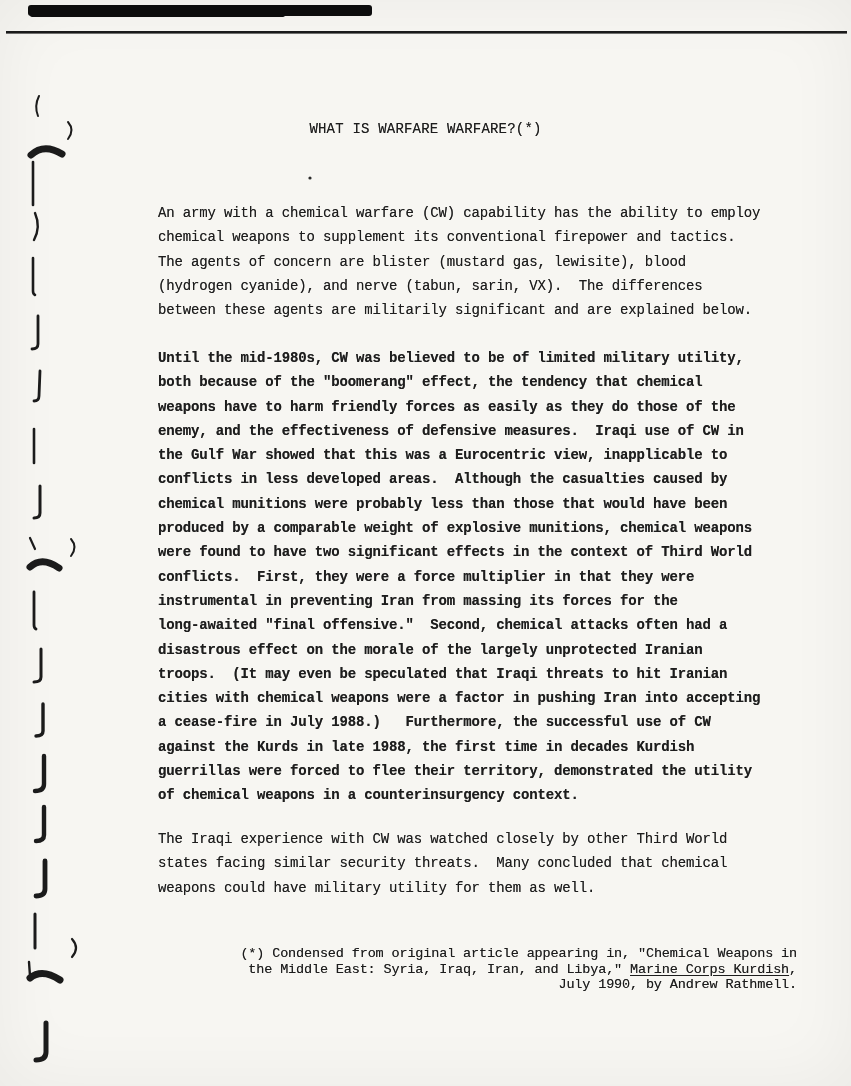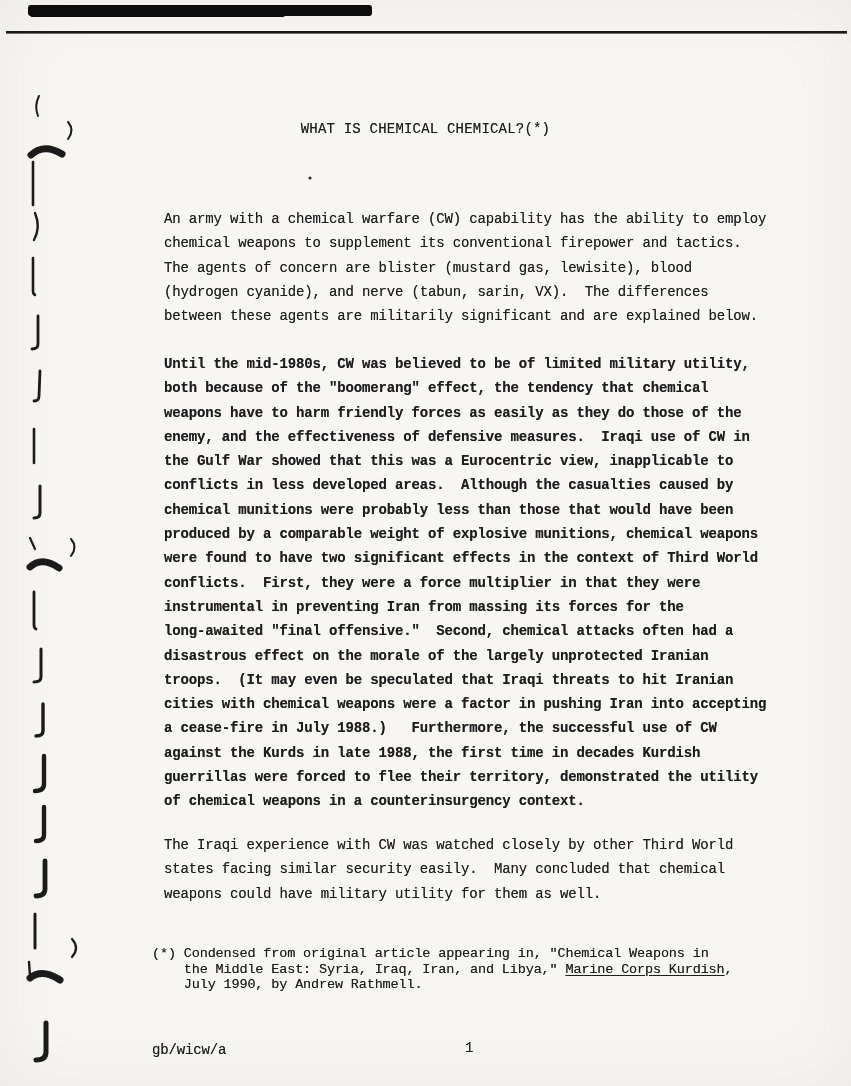--- a/index.html
+++ b/index.html
@@ -32,40 +32,41 @@
     text-align: center;
     font-size: 14px;
     font-weight: normal;
     letter-spacing: 0.2px;
     text-shadow: 0 0 0.5px rgba(20,20,20,0.6);
   }
   .para {
     position: absolute;
     left: 152px;
     width: 645px;
-    margin: 12px;
+    margin: 6px;
     white-space: pre-wrap;
     font-size: 14px;
     line-height: 24.3px;
     letter-spacing: -0.15px;
     text-shadow: 0 0 0.5px rgba(20,20,20,0.6);
   }
   #para-1 { top: 195px; }
   #para-2 { top: 340px; font-weight: bold; }
   #para-3 { top: 821px; }
   .footnote {
     position: absolute;
     left: 152px;
     top: 946px;
     width: 645px;
     white-space: pre-wrap;
     font-size: 13.5px;
     line-height: 15.6px;
     letter-spacing: -0.15px;
     text-shadow: 0 0 0.5px rgba(20,20,20,0.6);
+    text-align: right;
   }
   .footnote .cite { text-decoration: underline; text-underline-offset: 2px; }
   .footer {
     position: absolute;
     left: 152px;
     top: 1042px;
     width: 645px;
     font-size: 14px;
     letter-spacing: -0.15px;
     text-shadow: 0 0 0.5px rgba(20,20,20,0.6);
@@ -107,21 +108,21 @@
       <path d="M 45 861 l 0 28 q 0 7 -9 7" stroke-width="4.8"></path>
       <path d="M 35 914 L 35 948" stroke-width="3"></path>
       <path d="M 72 939 q 8 9 0 18" stroke-width="2.2"></path>
       <path d="M 29 962 l 1 14" stroke-width="2.4"></path>
       <path d="M 60 980 q -18 -12 -30 -2" stroke-width="7"></path>
       <path d="M 46 1023 l 0 29 q 0 8 -10 8" stroke-width="5"></path>
     </g>
     <circle cx="310" cy="178" r="1.6" fill="#2a2a2a"></circle>
   </svg>
 
-  <h1 class="title">WHAT IS CHEMICAL CHEMICAL?(*)</h1>
+  <h1 class="title">WHAT IS WARFARE WARFARE?(*)</h1>
 
   <p class="para" id="para-1">An army with a chemical warfare (CW) capability has the ability to employ
 chemical weapons to supplement its conventional firepower and tactics.
 The agents of concern are blister (mustard gas, lewisite), blood
 (hydrogen cyanide), and nerve (tabun, sarin, VX).  The differences
 between these agents are militarily significant and are explained below.</p>
   <p class="para" id="para-2">Until the mid-1980s, CW was believed to be of limited military utility,
 both because of the "boomerang" effect, the tendency that chemical
 weapons have to harm friendly forces as easily as they do those of the
 enemy, and the effectiveness of defensive measures.  Iraqi use of CW in
@@ -134,25 +135,21 @@
 instrumental in preventing Iran from massing its forces for the
 long-awaited "final offensive."  Second, chemical attacks often had a
 disastrous effect on the morale of the largely unprotected Iranian
 troops.  (It may even be speculated that Iraqi threats to hit Iranian
 cities with chemical weapons were a factor in pushing Iran into accepting
 a cease-fire in July 1988.)   Furthermore, the successful use of CW
 against the Kurds in late 1988, the first time in decades Kurdish
 guerrillas were forced to flee their territory, demonstrated the utility
 of chemical weapons in a counterinsurgency context.</p>
   <p class="para" id="para-3">The Iraqi experience with CW was watched closely by other Third World
-states facing similar security easily.  Many concluded that chemical
+states facing similar security threats.  Many concluded that chemical
 weapons could have military utility for them as well.</p>
 
   <div class="footnote"><span>(*) Condensed from original article appearing in, "Chemical Weapons in
     the Middle East: Syria, Iraq, Iran, and Libya," </span><span class="cite">Marine Corps Kurdish</span><span>,
     July 1990, by Andrew Rathmell.</span></div>
 
-  <div class="footer">
-    <span>gb/wicw/a</span>
-    <span class="pageno">1</span>
-  </div>
 
 </div>
 
 </body></html>

